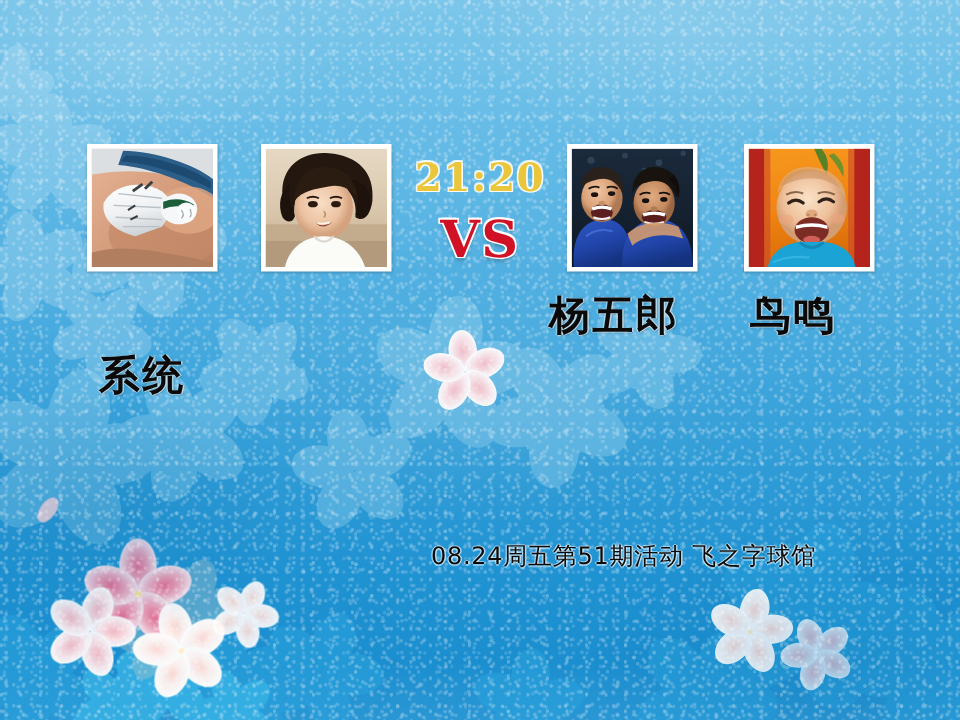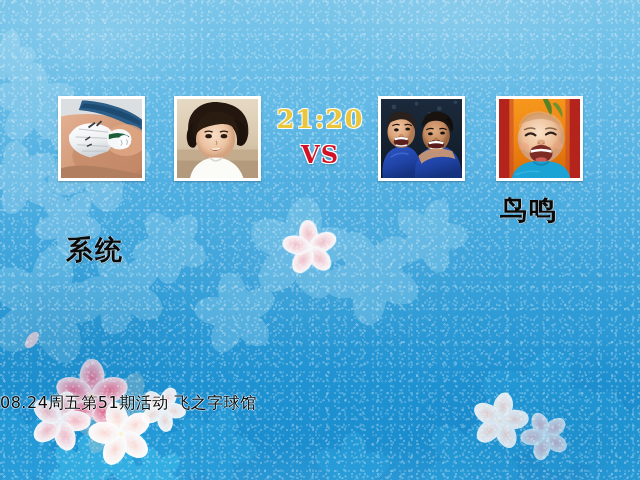--- a/index.html
+++ b/index.html
@@ -133,41 +133,40 @@
   #vs-label {
     position:absolute;
     left:0; right:0;
     top:140px;
     width:640px;
     text-align:center;
     pointer-events:none;
   }
   #vs-label span {
     font-family:"DejaVu Serif", serif;
-    font-size:24px;
+    font-size:34px;
     font-weight:bold;
     color:#d11226;
     letter-spacing:1px;
     text-shadow:
       1px 1px 0 #ffffff,
      -1px -1px 0 #ffffff,
       1px -1px 0 #ffffff,
      -1px 1px 0 #ffffff,
       0 2px 3px rgba(0,0,0,.3);
   }
 
   
   #event-caption {
     position:absolute;
     left:0; right:0;
     top:361px;
     width:544px;
-    text-align:left;
+    text-align:right;
     pointer-events:none;
-    margin-top:32px;
   }
   #event-caption span {
     font-family:"DejaVu Sans", sans-serif;
     font-size:16px;
     color:#0b0b0b;
     letter-spacing:.5px;
     text-shadow:
       1px 0 0 rgba(255,255,255,.6),
      -1px 0 0 rgba(255,255,255,.45),
       0 1px 0 rgba(255,255,255,.45),
@@ -434,20 +433,21 @@
             <path d="M59 56 q9 -3 18 0" stroke="#fff" stroke-width="2.8" fill="none"></path>
             <path d="M60 62 q8 3 16 0" stroke="#efefef" stroke-width="1.6" fill="none"></path>
             <ellipse cx="68" cy="51" rx="2.8" ry="2.2" fill="#b07b53"></ellipse>
           </g>
 
           <path d="M46 72 C56 62 72 60 88 66 L92 76 C76 70 58 74 50 82 Z" fill="#d09a70" opacity=".9"></path>
         </svg>
       </div>
     </div>
   </div>
+  <div class="player-name" id="n3">杨五郎</div>
 
   <div class="player" id="p4">
     <div class="avatar-frame">
       <div class="avatar-img">
         <svg viewBox="0 0 100 100" preserveAspectRatio="none">
           <defs>
             <linearGradient id="orangeG" x1="0" y1="0" x2="0.2" y2="1">
               <stop offset="0%" stop-color="#f79a1e"></stop>
               <stop offset="55%" stop-color="#f08512"></stop>
               <stop offset="100%" stop-color="#d96d08"></stop>

